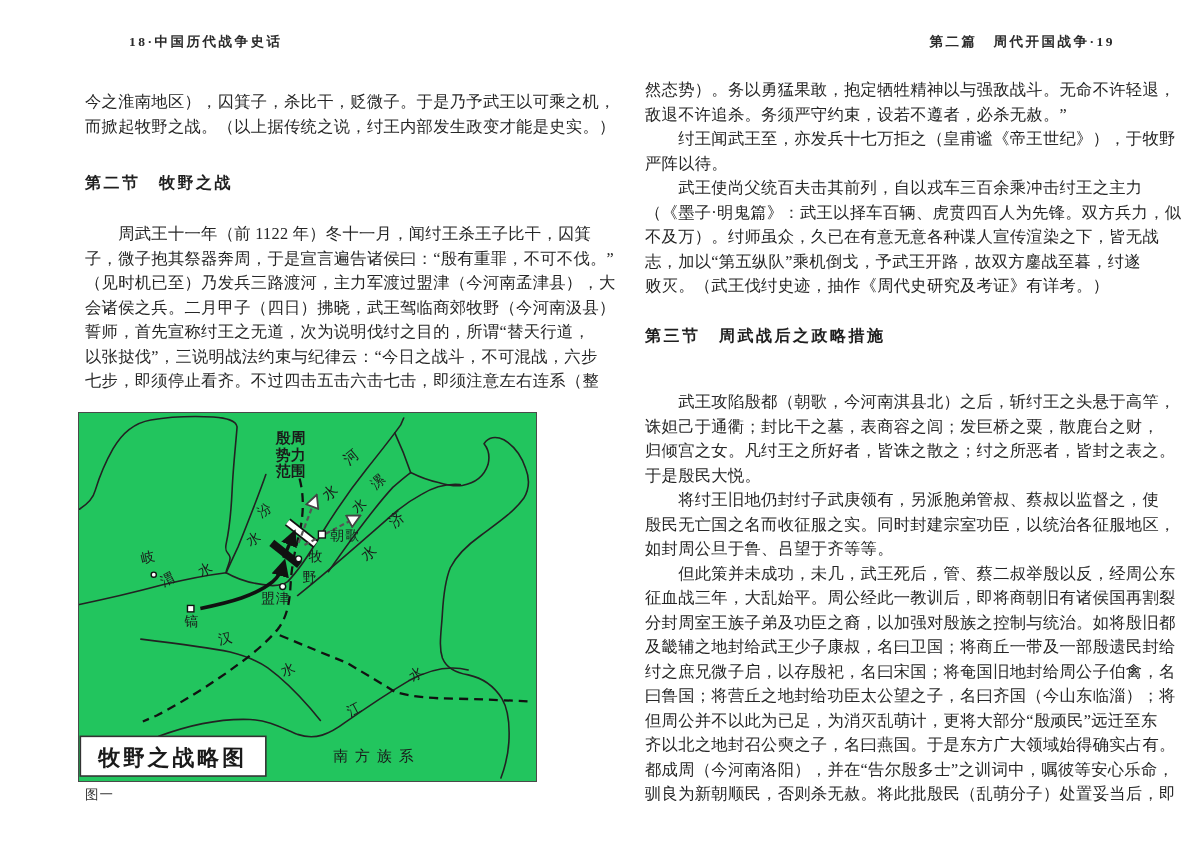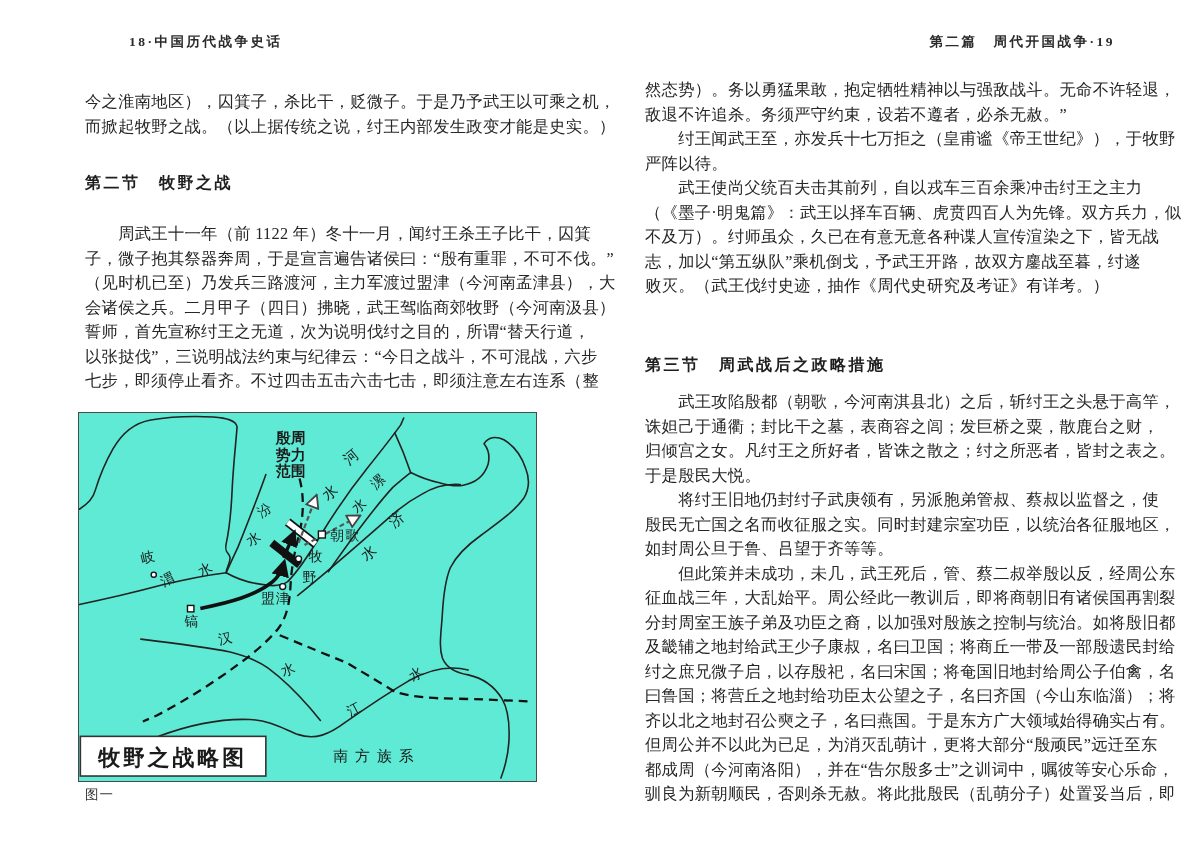--- a/index.html
+++ b/index.html
@@ -20,21 +20,21 @@
   .tl{
     white-space:pre;font-size:16.3px;line-height:24.5px;height:24.5px;
     letter-spacing:0.3px;color:#262626;
   }
   .section-heading{
     position:absolute;left:0;margin:0;font-size:16px;font-weight:bold;
     letter-spacing:2.5px;color:#1e1e1e;white-space:pre;
   }
   .figure{
     position:absolute;left:-7px;top:412px;width:459px;height:370px;
-    border:1.5px solid #4a4a4a;box-sizing:border-box;background:#5eead4;
+    border:1.5px solid #4a4a4a;box-sizing:border-box;background:#22c55e;
   }
   .figure svg{display:block;}
   .fig-caption{position:absolute;left:0px;top:786px;font-size:13.5px;color:#333;letter-spacing:1px;}
   svg text{font-family:"Liberation Serif","DejaVu Serif",serif;fill:#1a1a1a;}
   svg .map-title{font-family:"Liberation Sans","DejaVu Sans",sans-serif;}
 </style>
 </head>
 <body>
 
 <div class="page left">
@@ -149,34 +149,34 @@
       <div class="tl">敌退不许追杀。务须严守约束，设若不遵者，必杀无赦。”</div>
       <div class="tl">　　纣王闻武王至，亦发兵十七万拒之（皇甫谧《帝王世纪》），于牧野</div>
       <div class="tl">严阵以待。</div>
       <div class="tl">　　武王使尚父统百夫击其前列，自以戎车三百余乘冲击纣王之主力</div>
       <div class="tl">（《墨子·明鬼篇》：武王以择车百辆、虎贲四百人为先锋。双方兵力，似</div>
       <div class="tl">不及万）。纣师虽众，久已在有意无意各种谍人宣传渲染之下，皆无战</div>
       <div class="tl">志，加以“第五纵队”乘机倒戈，予武王开路，故双方鏖战至暮，纣遂</div>
       <div class="tl">败灭。（武王伐纣史迹，抽作《周代史研究及考证》有详考。）</div>
     </div>
 
-  <h2 class="section-heading" style="top:355px;">第三节　周武战后之政略措施</h2>
+  <h2 class="section-heading" style="top:326px;">第三节　周武战后之政略措施</h2>
 
   <div class="para" style="top:390px;">
       <div class="tl">　　武王攻陷殷都（朝歌，今河南淇县北）之后，斩纣王之头悬于高竿，</div>
       <div class="tl">诛妲己于通衢；封比干之墓，表商容之闾；发巨桥之粟，散鹿台之财，</div>
       <div class="tl">归倾宫之女。凡纣王之所好者，皆诛之散之；纣之所恶者，皆封之表之。</div>
       <div class="tl">于是殷民大悦。</div>
       <div class="tl">　　将纣王旧地仍封纣子武庚领有，另派胞弟管叔、蔡叔以监督之，使</div>
       <div class="tl">殷民无亡国之名而收征服之实。同时封建宗室功臣，以统治各征服地区，</div>
       <div class="tl">如封周公旦于鲁、吕望于齐等等。</div>
       <div class="tl">　　但此策并未成功，未几，武王死后，管、蔡二叔举殷以反，经周公东</div>
       <div class="tl">征血战三年，大乱始平。周公经此一教训后，即将商朝旧有诸侯国再割裂</div>
       <div class="tl">分封周室王族子弟及功臣之裔，以加强对殷族之控制与统治。如将殷旧都</div>
       <div class="tl">及畿辅之地封给武王少子康叔，名曰卫国；将商丘一带及一部殷遗民封给</div>
       <div class="tl">纣之庶兄微子启，以存殷祀，名曰宋国；将奄国旧地封给周公子伯禽，名</div>
       <div class="tl">曰鲁国；将营丘之地封给功臣太公望之子，名曰齐国（今山东临淄）；将</div>
+      <div class="tl">但周公并不以此为已足，为消灭乱萌计，更将大部分“殷顽民”远迁至东</div>
       <div class="tl">齐以北之地封召公奭之子，名曰燕国。于是东方广大领域始得确实占有。</div>
-      <div class="tl">但周公并不以此为已足，为消灭乱萌计，更将大部分“殷顽民”远迁至东</div>
       <div class="tl">都成周（今河南洛阳），并在“告尔殷多士”之训词中，嘱彼等安心乐命，</div>
       <div class="tl">驯良为新朝顺民，否则杀无赦。将此批殷民（乱萌分子）处置妥当后，即</div>
     </div>
 </div>
 
 </body></html>

